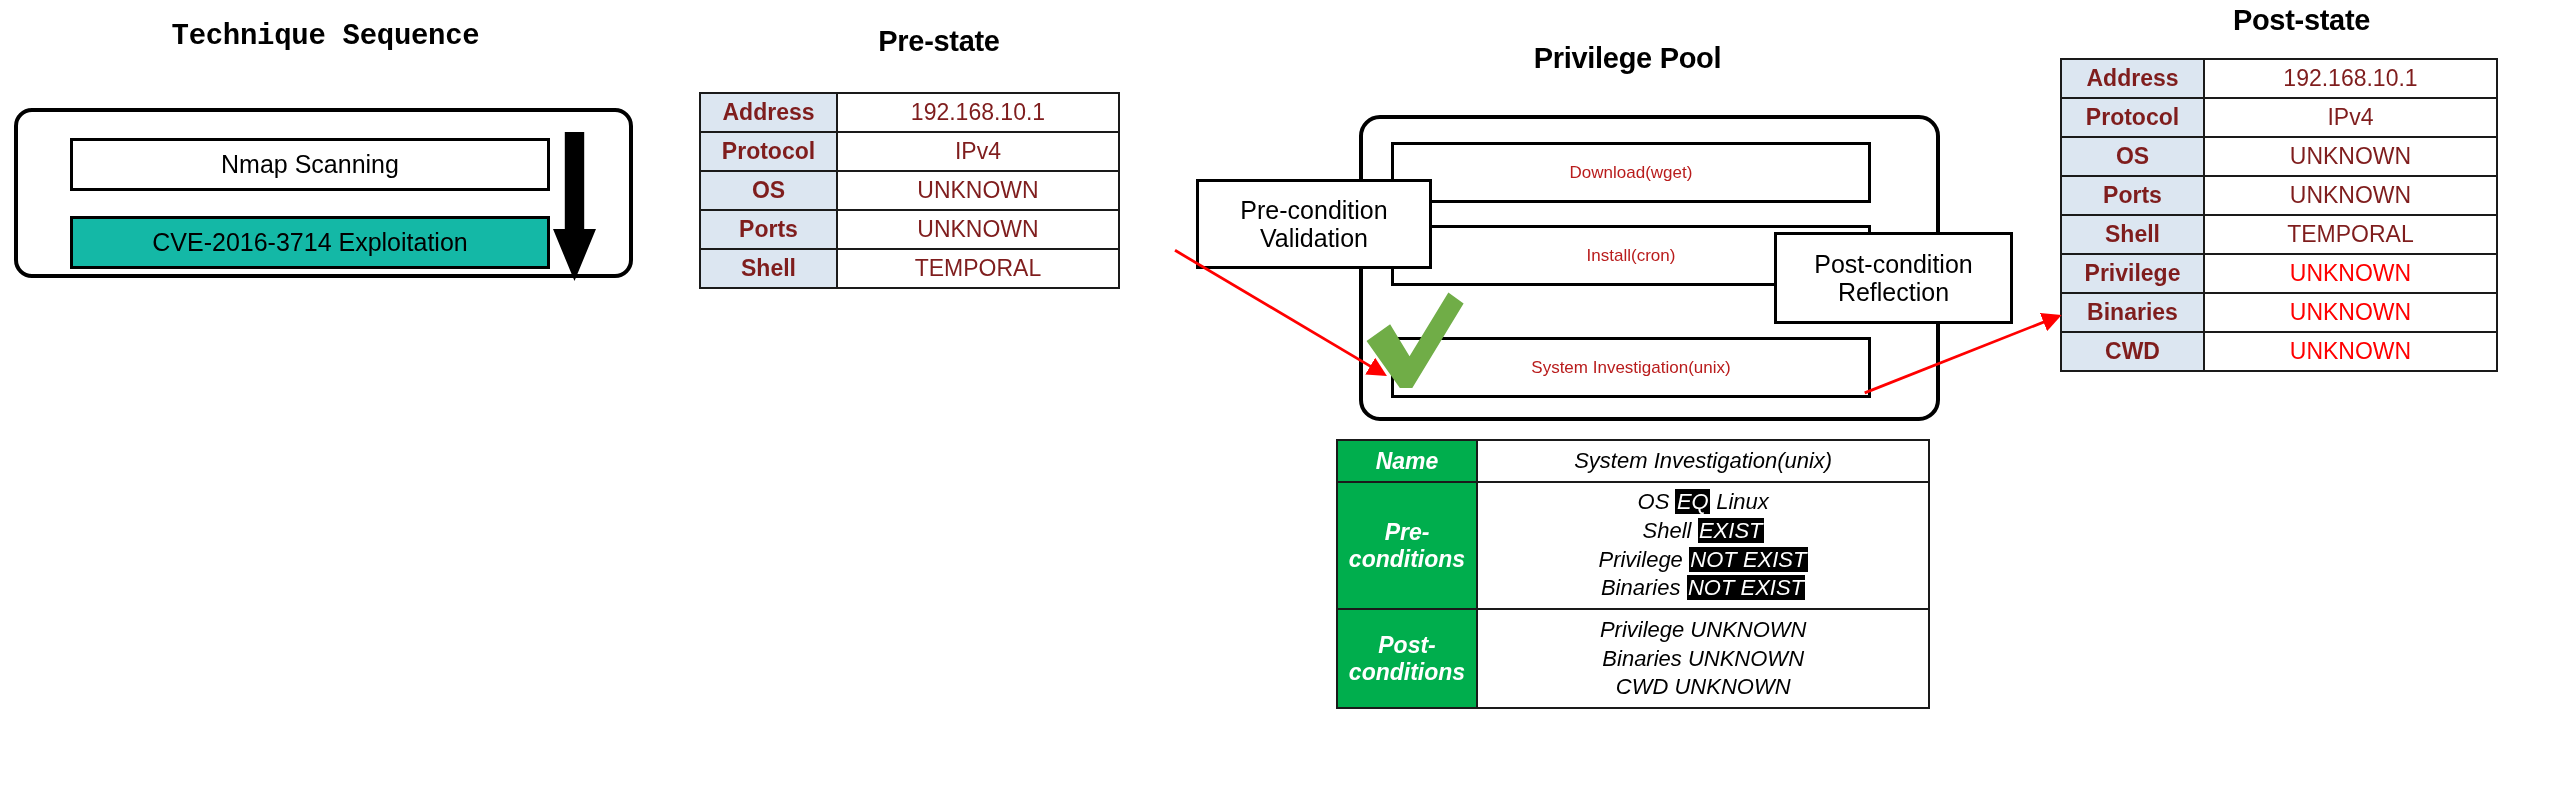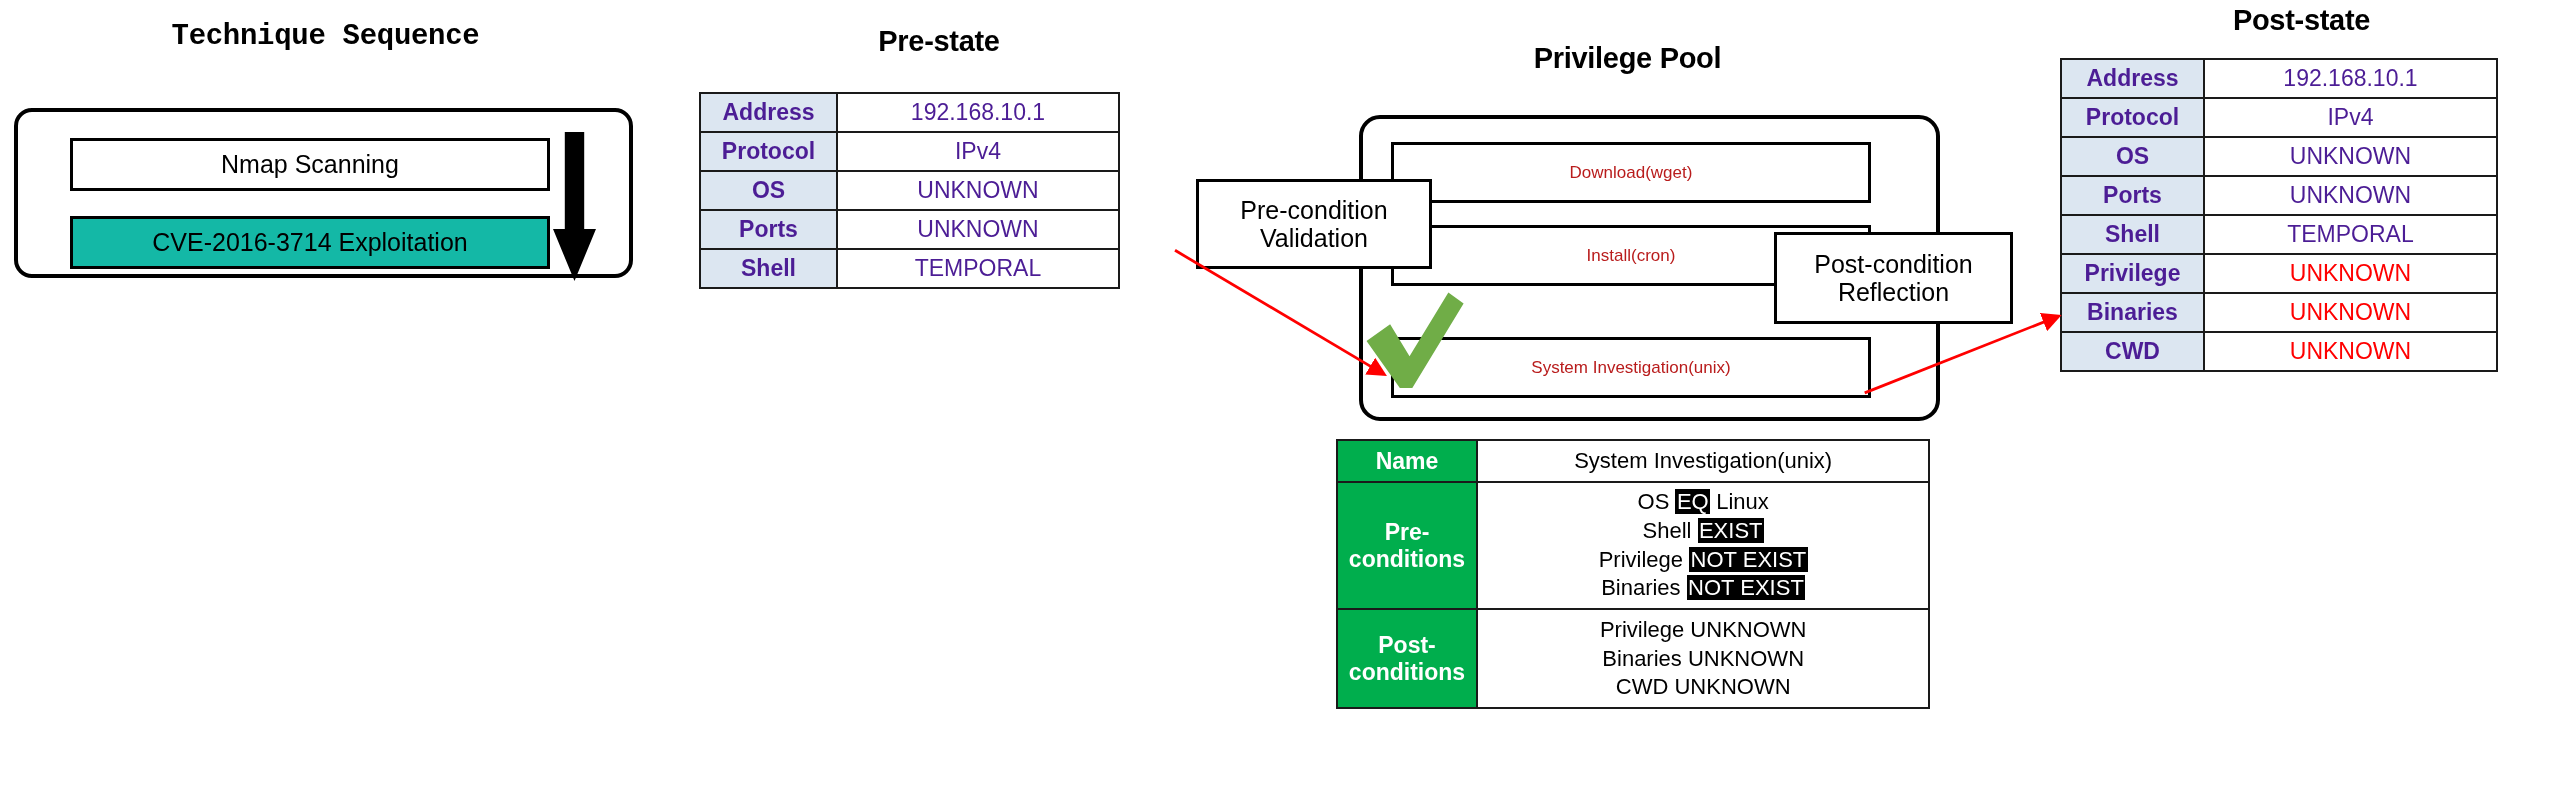--- a/index.html
+++ b/index.html
@@ -34,21 +34,21 @@
   }
 
   
   table.state{
     border-collapse:collapse;background:#fff;
     border:2.8px solid #1a1a1a;
   }
   table.state td{
     border:2.1px solid #1a1a1a;
     height:35px;text-align:center;vertical-align:middle;
-    font-size:23px;color:#4c1d95;white-space:nowrap;
+    font-size:23px;color:#7f1d1d;white-space:nowrap;
   }
   table.state td.k{
     background:#DCE6F1;font-weight:bold;width:133px;
   }
   table.state td.v{width:278px;font-weight:normal;}
   td.v.red{color:#FF0000;}
 
   #prestate-title{left:699px;top:25px;width:480px;}
   #prestate-table{left:699px;top:92px;}
 
@@ -89,21 +89,21 @@
   
   #arrows-layer{left:0;top:0;width:2576px;height:801px;z-index:7;pointer-events:none;}
 
   
   #detail-table{
     left:1336px;top:439px;border-collapse:collapse;background:#fff;
     border:2.8px solid #1a1a1a;z-index:4;
   }
   #detail-table td{
     border:2.1px solid #1a1a1a;text-align:center;vertical-align:middle;
-    font-size:22px;color:#000;
+    font-size:22px;color:#000;font-style:italic;
   }
   #detail-table td.gk{
     background:#00AE4D;color:#fff;font-weight:bold;width:136px;
     font-size:23px;line-height:1.15;
   }
   #detail-table td.dv{width:431px;line-height:1.3;padding:5.6px 9.7px;}
   .cond-line{display:block;white-space:nowrap;}
   .hl{background:#000;color:#ffffff;padding:0 1.4px;}
 </style>
 </head>

